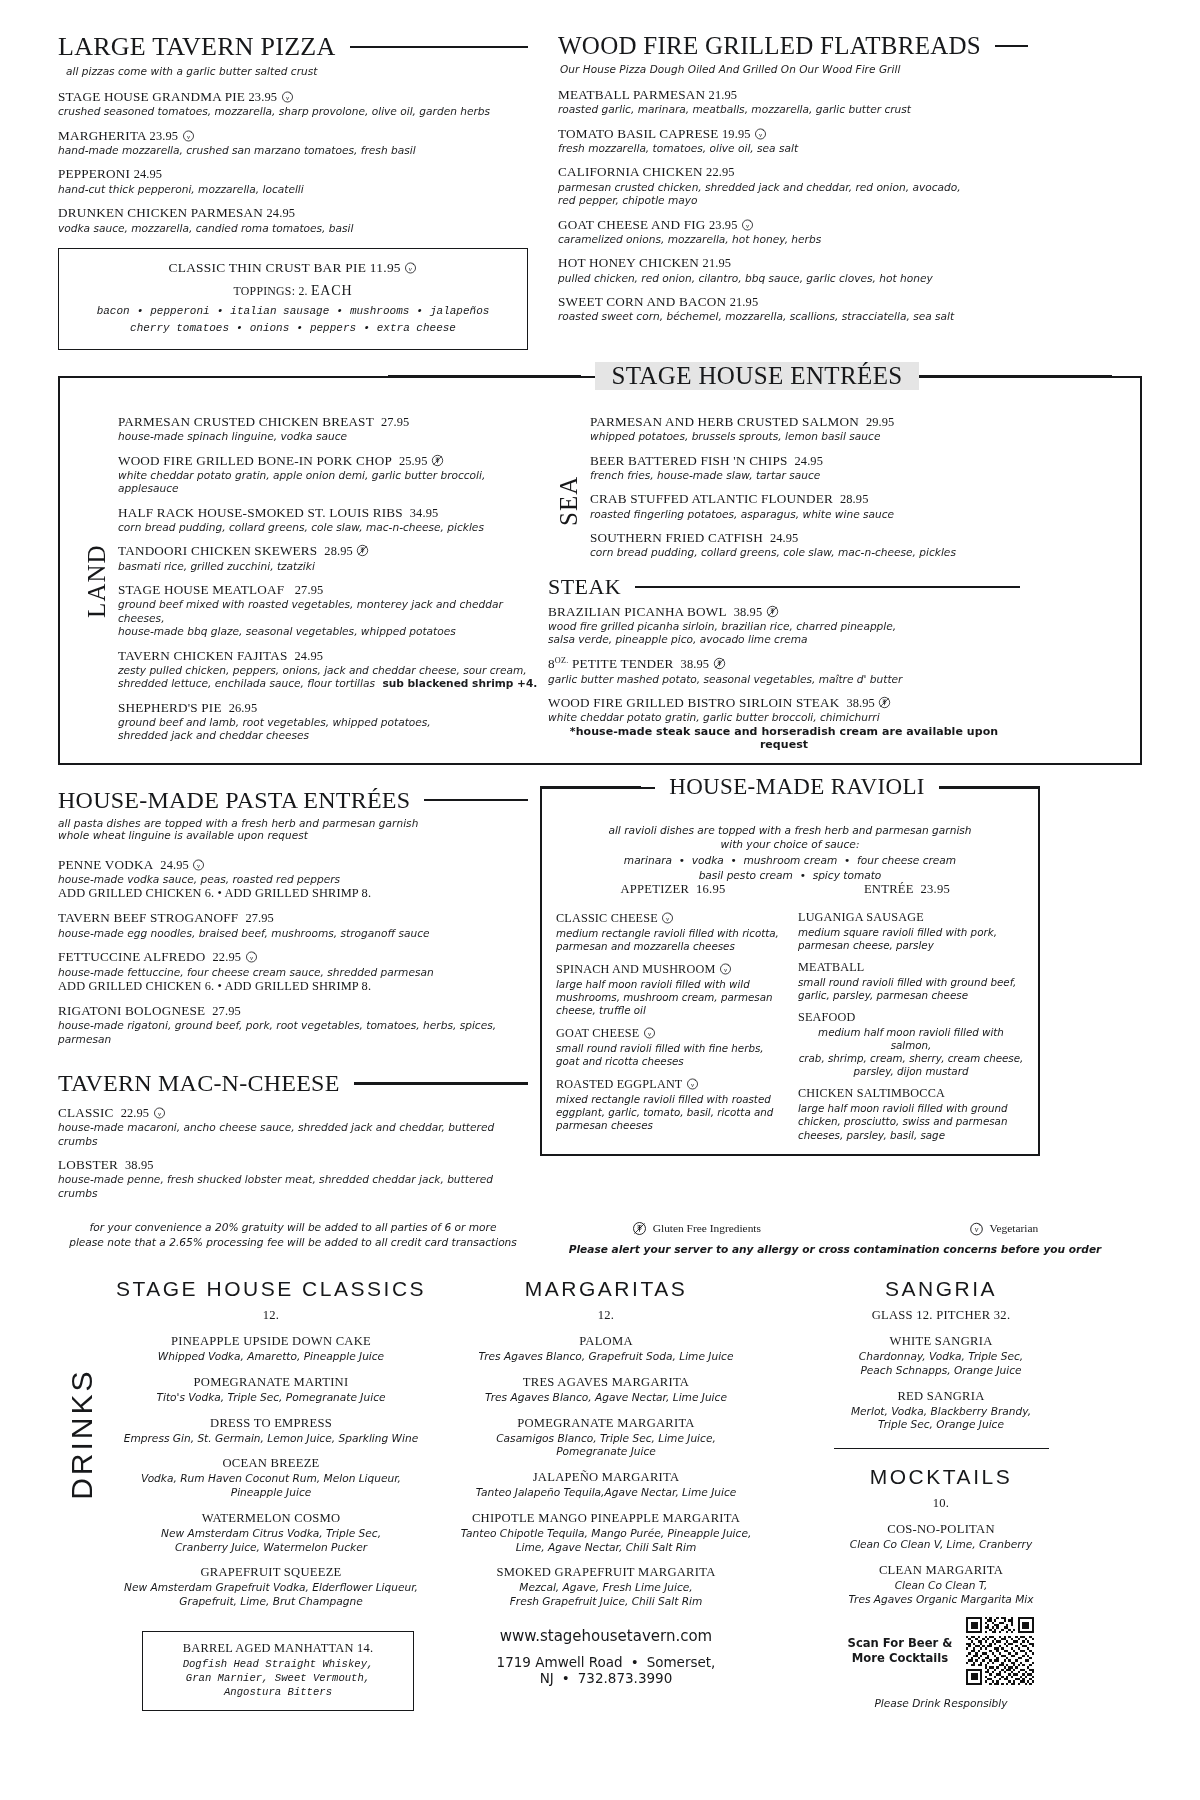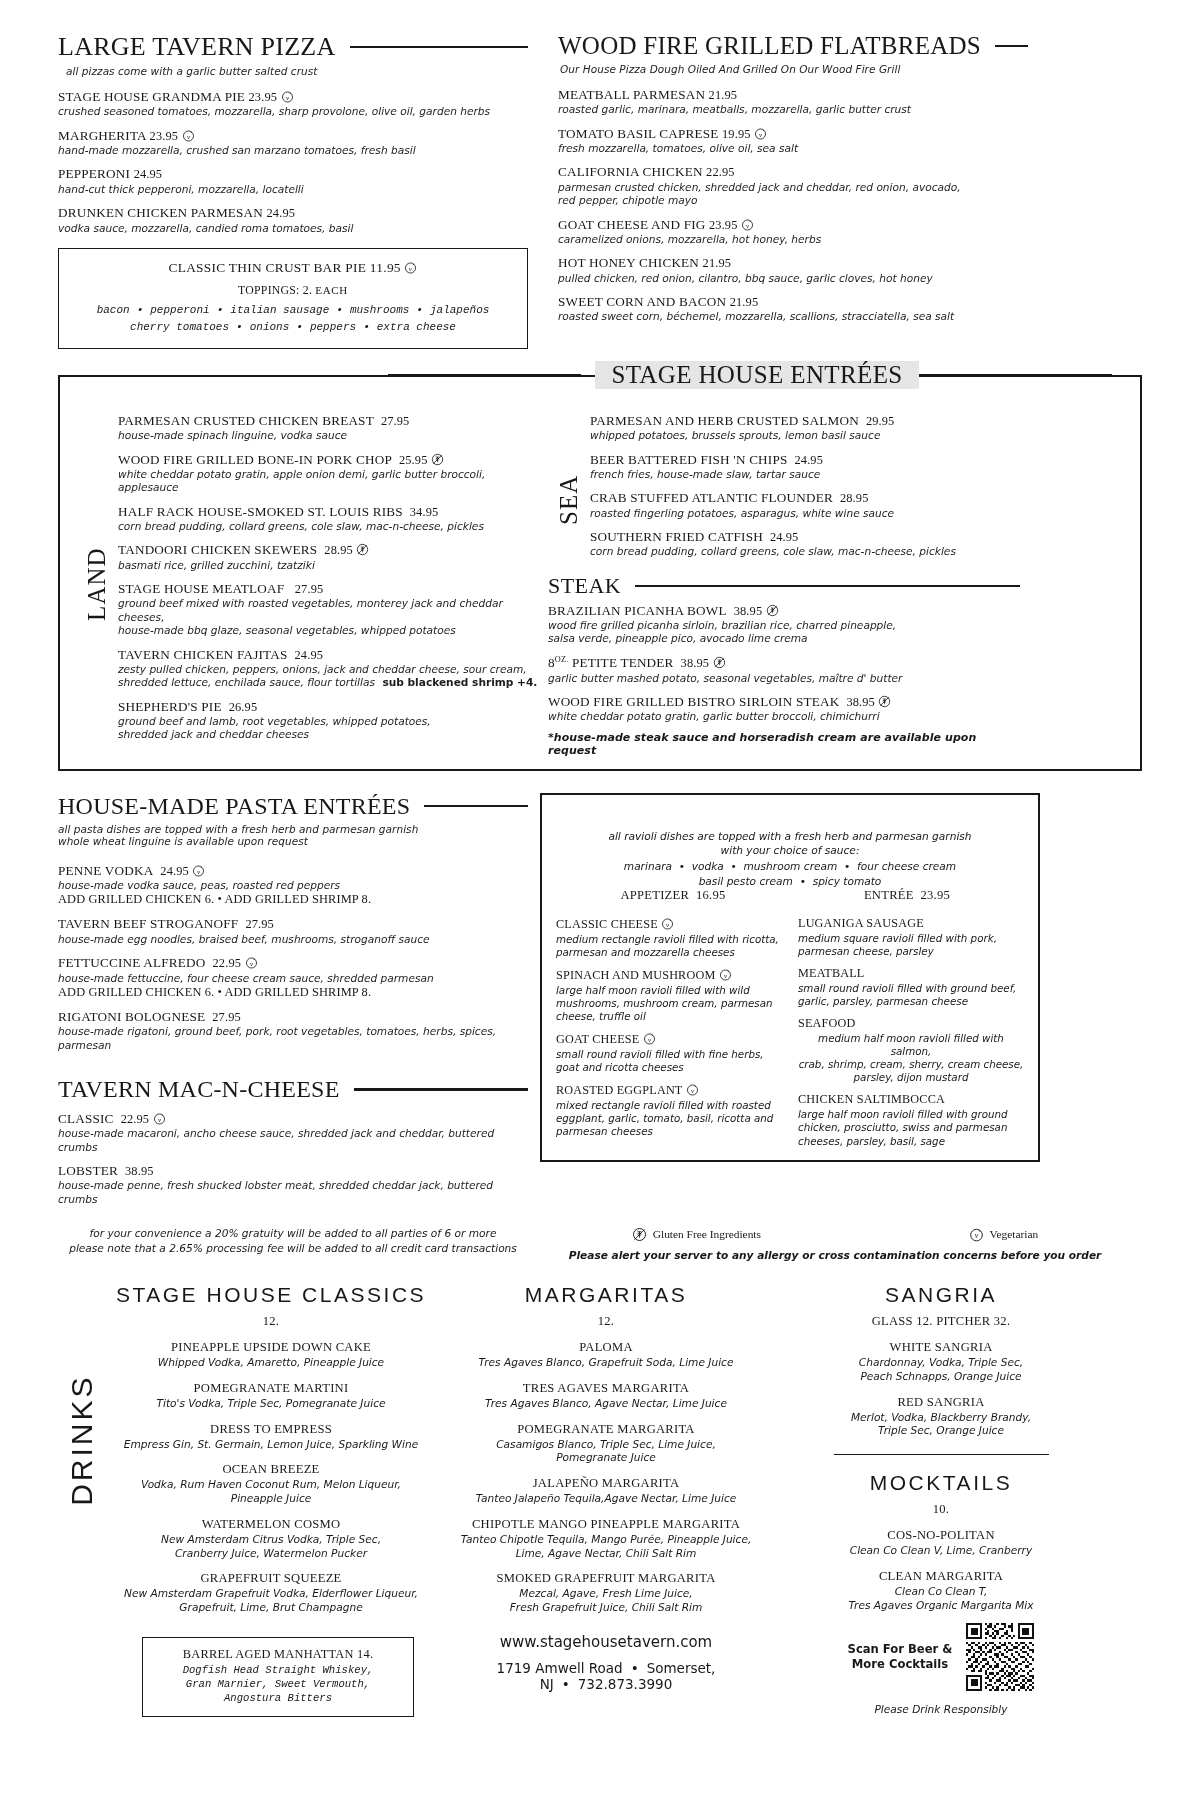--- a/index.html
+++ b/index.html
@@ -55,21 +55,21 @@
   .colR { width:470px; }
 
   .barpie {
     border:1.6px solid #17181a;
     margin-top:13px;
     padding:11px 10px 12px 10px;
     text-align:center;
   }
   .barpie .t1 { font-size:13.4px; letter-spacing:.02em; }
   .barpie .t2 { font-size:11.8px; letter-spacing:.02em; margin-top:7px; }
-  .barpie .t2 .sc { font-size:11px; letter-spacing:.06em; }
+  .barpie .t2 .sc { font-size:14px; letter-spacing:.06em; }
   .barpie .tops {
     font-family:Liberation Mono, monospace; font-style:italic;
     font-size:11px; margin-top:5px; line-height:1.45;
   }
   .barpie .tops .dot { padding:0 7px; }
 
   
   .entrees { position:relative; margin-top:26px; }
   .ebox {
     border:2px solid #17181a;
@@ -90,22 +90,22 @@
     font-size:25px; letter-spacing:.04em;
     display:flex; align-items:center; justify-content:center;
     width:42px; flex:0 0 42px;
   }
   .ecolL { width:430px; }
   .ecolR { width:430px; }
   .secthdr { display:flex; align-items:center; margin-top:14px; }
   .secthdr .t { font-size:22px; letter-spacing:.02em; }
   .steaknote {
     font-family:"DejaVu Sans", sans-serif;
-    font-weight:bold; font-size:11px; font-style:italic;
-    margin-top:7px; letter-spacing:.005em;
+    font-weight:bold; font-size:11px; 
+    text-align:center; letter-spacing:.005em;
   }
 
   
   .mid { display:flex; gap:12px; margin-top:22px; }
   .midL { width:470px; }
   .midR { width:500px; position:relative; }
   .rbox { border:2px solid #17181a; padding:34px 14px 12px 14px; }
   .rhdr { position:absolute; top:-13px; left:0; right:0; display:flex; align-items:center; }
   .rhdr .title { background:#fff; padding:0 14px; font-size:23px; letter-spacing:.015em; }
   .rsub {
@@ -462,20 +462,25 @@
           <div class="idesc">house-made macaroni, ancho cheese sauce, shredded jack and cheddar, buttered crumbs</div>
         </div>
         <div class="item">
           <div class="iname"><span>LOBSTER</span>&nbsp; <span class="price">38.95</span></div>
           <div class="idesc">house-made penne, fresh shucked lobster meat, shredded cheddar jack, buttered crumbs</div>
         </div>
       </div>
     </div>
 
     <div class="midR">
+      <div class="rhdr">
+        <div class="rule-l"></div>
+        <div class="hdg title">HOUSE-MADE RAVIOLI</div>
+        <div class="rule" style="margin-left:0;"></div>
+      </div>
       <div class="rbox">
         <div class="rsub" style="white-space:pre-line;">all ravioli dishes are topped with a fresh herb and parmesan garnish
 with your choice of sauce:</div>
         <div class="rsub" style="margin-top:2px;">
           <span>marinara</span> &nbsp;•&nbsp; <span>vodka</span> &nbsp;•&nbsp; <span>mushroom cream</span> &nbsp;•&nbsp; <span>four cheese cream</span>
         </div>
         <div class="rsub">
           <span>basil pesto cream</span> &nbsp;•&nbsp; <span>spicy tomato</span>
         </div>
 

